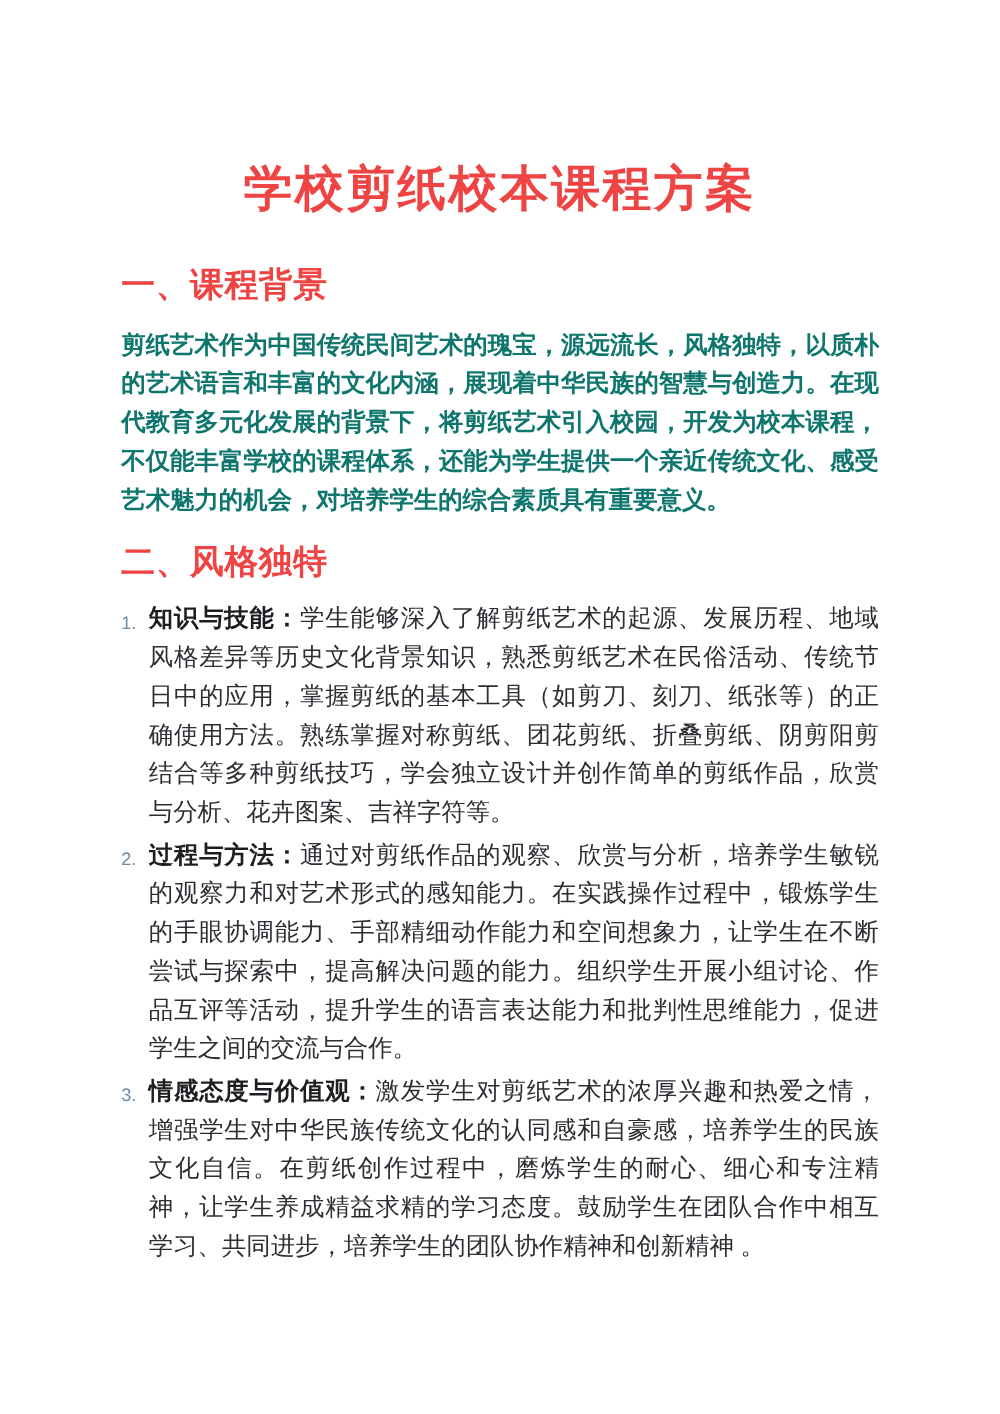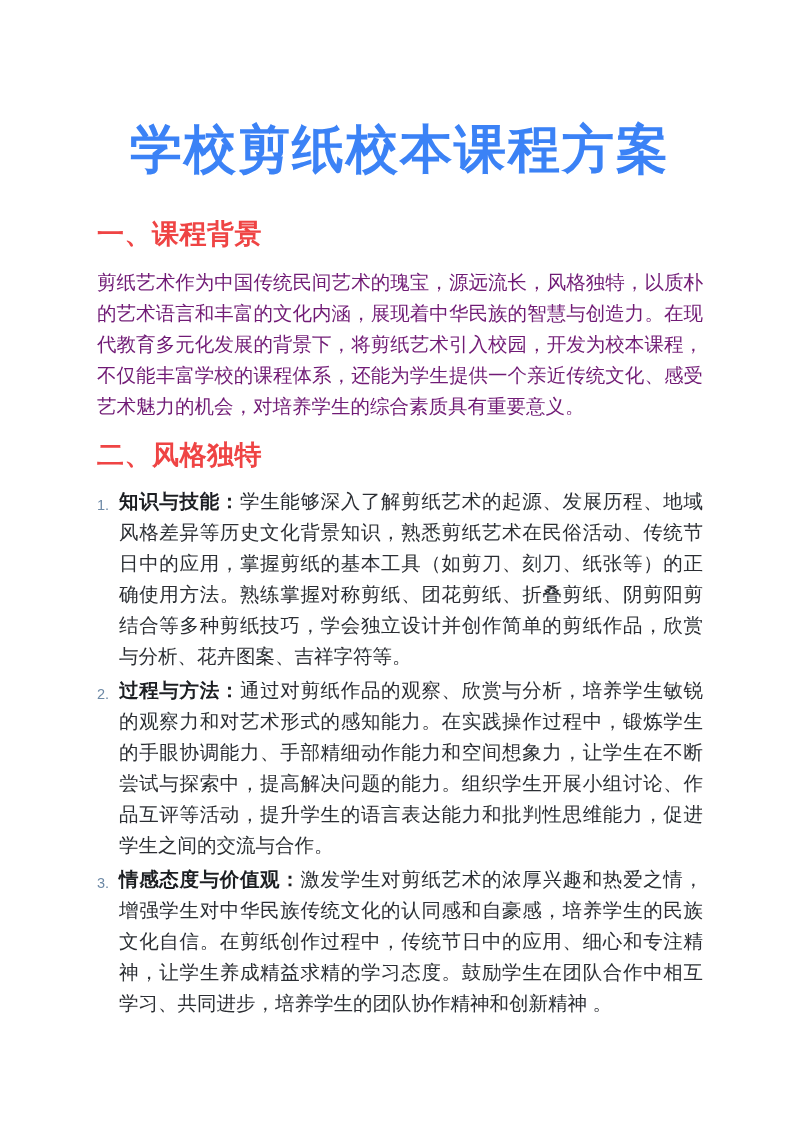--- a/index.html
+++ b/index.html
@@ -13,47 +13,48 @@
   .page {
     position: relative;
     width: 800px;
     height: 1131px;
     background: #ffffff;
     box-sizing: border-box;
     padding: 0 97px;
     overflow: hidden;
   }
   .doc-title {
-    margin: 4px;
+    margin: 16px;
     padding-top: 108px;
     text-align: center;
-    font-size: 52px;
+    font-size: 39px;
     line-height: 1.45;
     font-weight: 800;
-    color: #3b82f6;
+    color: #ef4444;
     letter-spacing: 2px;
   }
   .section-heading {
     margin: 32px 0 0 0;
     font-size: 27px;
     line-height: 31px;
     font-weight: 700;
     color: #ef4444;
     letter-spacing: 0.5px;
   }
   .section-heading.tight {
     margin-top: 18px;
   }
   .body-paragraph {
     margin: 17px 0 0 0;
     font-size: 19.5px;
     line-height: 31px;
-    color: #701a75;
+    color: #0f766e;
     text-align: justify;
     text-justify: inter-ideograph;
+    font-weight: bold;
   }
   .goal-list {
     margin: 15px 0 0 0;
     padding: 0;
     list-style: none;
   }
   .goal-item {
     display: flex;
     margin: 0 0 3px 0;
   }
@@ -98,19 +99,19 @@
       <span class="item-body"><span class="item-label">知识与技能：</span><span>学生能够深入了解剪纸艺术的起源、发展历程、地域风格差异等历史文化背景知识，熟悉剪纸艺术在民俗活动、传统节日中的应用，掌握剪纸的基本工具（如剪刀、刻刀、纸张等）的正确使用方法。熟练掌握对称剪纸、团花剪纸、折叠剪纸、阴剪阳剪结合等多种剪纸技巧，学会独立设计并创作简单的剪纸作品，欣赏与分析、花卉图案、吉祥字符等。</span></span>
     </li>
 
     <li class="goal-item">
       <span class="item-number">2.</span>
       <span class="item-body"><span class="item-label">过程与方法：</span><span>通过对剪纸作品的观察、欣赏与分析，培养学生敏锐的观察力和对艺术形式的感知能力。在实践操作过程中，锻炼学生的手眼协调能力、手部精细动作能力和空间想象力，让学生在不断尝试与探索中，提高解决问题的能力。组织学生开展小组讨论、作品互评等活动，提升学生的语言表达能力和批判性思维能力，促进学生之间的交流与合作。</span></span>
     </li>
 
     <li class="goal-item">
       <span class="item-number">3.</span>
-      <span class="item-body"><span class="item-label">情感态度与价值观：</span><span>激发学生对剪纸艺术的浓厚兴趣和热爱之情，增强学生对中华民族传统文化的认同感和自豪感，培养学生的民族文化自信。在剪纸创作过程中，传统节日中的应用、细心和专注精神，让学生养成精益求精的学习态度。鼓励学生在团队合作中相互学习、共同进步，培养学生的团队协作精神和创新精神 。</span></span>
+      <span class="item-body"><span class="item-label">情感态度与价值观：</span><span>激发学生对剪纸艺术的浓厚兴趣和热爱之情，增强学生对中华民族传统文化的认同感和自豪感，培养学生的民族文化自信。在剪纸创作过程中，磨炼学生的耐心、细心和专注精神，让学生养成精益求精的学习态度。鼓励学生在团队合作中相互学习、共同进步，培养学生的团队协作精神和创新精神 。</span></span>
     </li>
 
   </ol>
 
 
 </div>
 
 </body></html>

